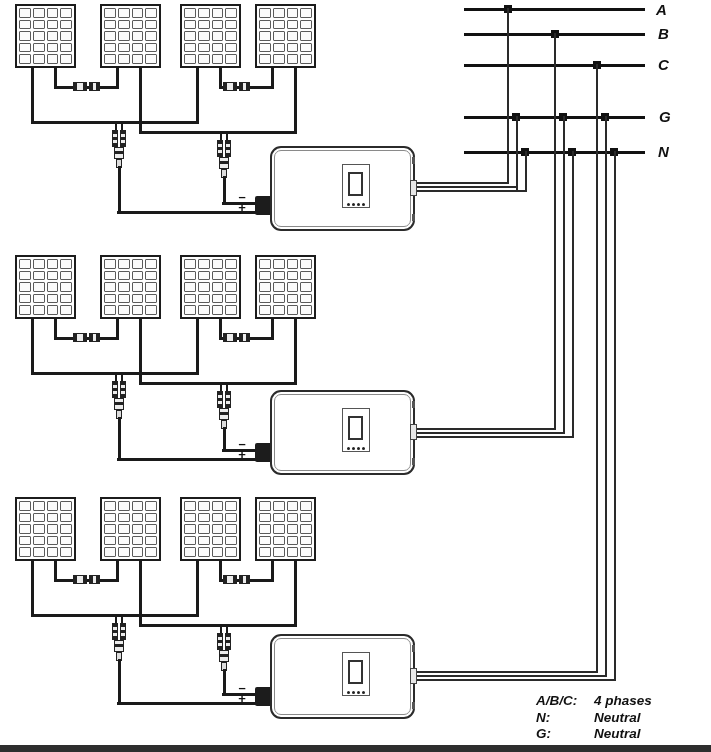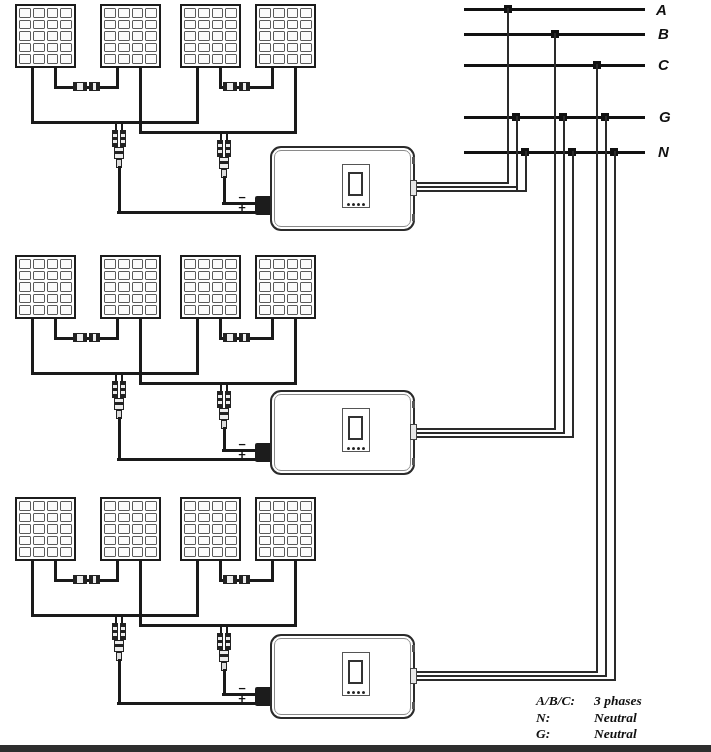--- a/index.html
+++ b/index.html
@@ -41,21 +41,21 @@
   .ycon .m{position:absolute;left:2px;top:25px;width:10px;height:12px;border:1px solid #222;box-sizing:border-box;
            background:linear-gradient(180deg,#ececec 0 3px,#222 3px 6px,#ececec 6px 100%);}
   .ycon .t{position:absolute;left:4px;top:37px;width:6px;height:9px;border:1px solid #222;background:#ddd;box-sizing:border-box;}
   
   .pcon{position:absolute;height:9px;}
   .pcon i{position:absolute;top:0;height:9px;border:1px solid #222;box-sizing:border-box;display:block;
           background:linear-gradient(90deg,#222 0 3px,#ececec 3px calc(100% - 3px),#222 calc(100% - 3px) 100%);}
   .pcon .c1{left:0;width:14px;} .pcon .c2{left:16px;width:11px;}
   
   .legend{position:absolute;left:536px;top:693px;font-style:italic;font-weight:bold;font-size:13.5px;color:#111;}
-  .legend .lrow{display:flex;line-height:16.5px;font-family:Liberation Serif, serif;}
+  .legend .lrow{display:flex;line-height:16.5px;}
   .legend .lk{width:58px;}
   .bbar{position:absolute;left:0;top:745px;width:711px;height:7px;background:#2e2e2e;}
 </style>
 </head>
 <body>
 
 <div id="canvas">
 
   <div>
     <i class="bus" style="left:464px;top:8px;width:181px"></i>
@@ -573,21 +573,21 @@
       </div>
       <i class="ac-nub"></i>
       <i class="edge-tick" style="right:-2px;top:9px"></i>
       <i class="edge-tick" style="right:-2px;top:66px"></i>
     </div>
   </div>
 
   <div class="legend">
     <div class="lrow">
       <span class="lk">A/B/C:</span>
-      <span class="lv">3 phases</span>
+      <span class="lv">4 phases</span>
     </div>
     <div class="lrow">
       <span class="lk">N:</span>
       <span class="lv">Neutral</span>
     </div>
     <div class="lrow">
       <span class="lk">G:</span>
       <span class="lv">Neutral</span>
     </div>
   </div>

